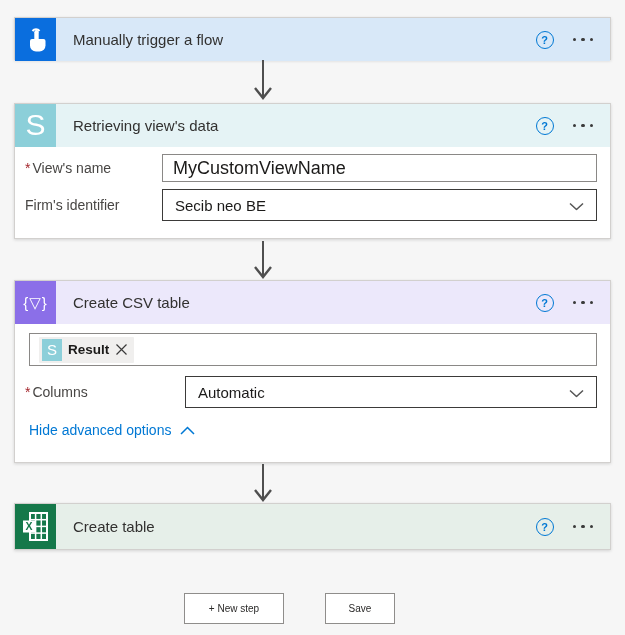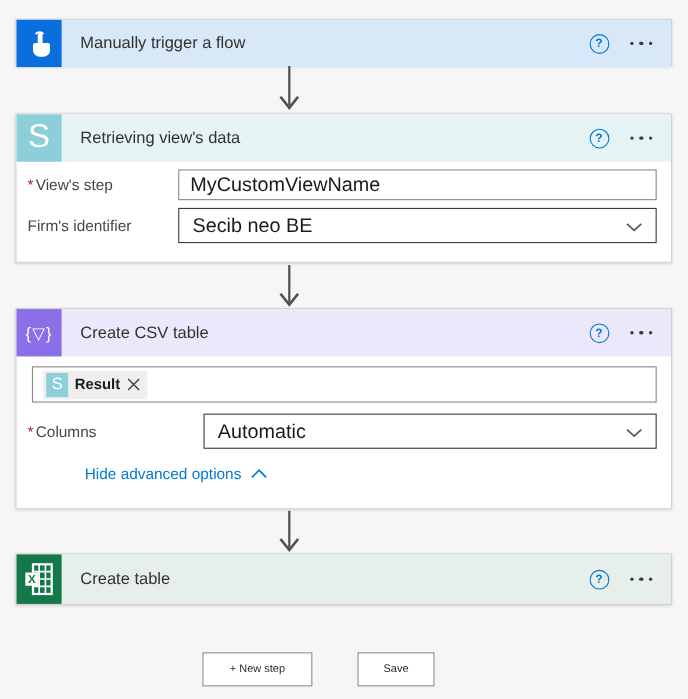--- a/index.html
+++ b/index.html
@@ -54,40 +54,40 @@
   }
   .req{color:#a4262c;margin-right:2px;}
   .ti{
     flex:1;height:28px;border:1px solid #8a8886;background:#fff;
     font-family:inherit;font-size:18px;color:#1b1a19;padding:0 10px;
     box-sizing:border-box;outline:none;
   }
   .dd{
     flex:1;height:32px;border:1px solid #3b3a39;background:#fff;
     display:flex;align-items:center;box-sizing:border-box;
-    padding:0 12px;font-size:18px;color:#1b1a19;cursor:pointer;position:relative;
+    padding:0 12px;font-size:15px;color:#1b1a19;cursor:pointer;position:relative;
   }
   .dd .chev{position:absolute;right:12px;top:50%;transform:translateY(-50%);}
   .tokenbox{
     flex:1;height:33px;border:1px solid #8a8886;background:#fff;
     display:flex;align-items:center;box-sizing:border-box;padding:0 6px;cursor:text;
   }
   .token{
     display:inline-flex;align-items:center;background:#f0efee;
     height:26px;padding:0 6px 0 3px;gap:6px;border-radius:1px;margin-left:3px;
   }
   .token-s{
     width:20px;height:22px;background:#8ccfd9;color:#fff;font-size:15px;
     display:flex;align-items:center;justify-content:center;
   }
   .token-txt{font-size:13.5px;color:#1b1a19;font-weight:bold;}
   .token-x{display:flex;align-items:center;cursor:pointer;}
   .adv-link{
     position:absolute;left:14px;display:flex;align-items:flex-end;gap:9px;
-    color:#0078d4;font-size:14px;cursor:pointer;margin-left:48px;
+    color:#0078d4;font-size:14px;cursor:pointer;
   }
   .arrow{position:absolute;left:253px;}
   .btn{
     position:absolute;height:31px;box-sizing:border-box;
     background:#fff;border:1px solid #8f8d8b;
     display:flex;align-items:center;justify-content:center;
     font-size:10px;color:#2b2a29;cursor:pointer;
   }
 </style>
 </head>
@@ -133,21 +133,21 @@
         </div>
       <div class="dots">
           <i></i>
           <i></i>
           <i></i>
         </div>
     </div>
   </div>
 
   <div class="field-row" style="top:50px;height:28px;">
-    <div class="field-label"><span class="req">*</span><span>View's step</span></div>
+    <div class="field-label"><span class="req">*</span><span>View's name</span></div>
     <input class="ti" type="text" value="MyCustomViewName" style="">
   </div>
 
   <div class="field-row" style="top:85px;height:32px;">
     <div class="field-label"><span>Firm's identifier</span></div>
     <div class="dd">
       <span>Secib neo BE</span>
       <span class="chev">
         <svg width="15" height="8" viewBox="0 0 15 8">
             <polyline points="1,1 7.5,7 14,1" fill="none" stroke="#565656" stroke-width="1.5"></polyline>

